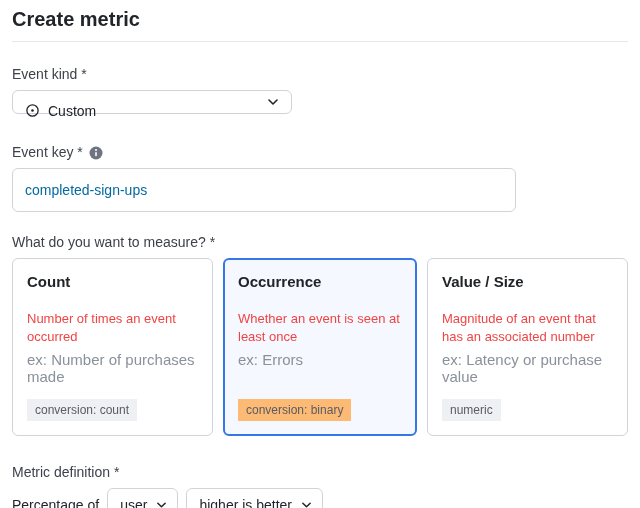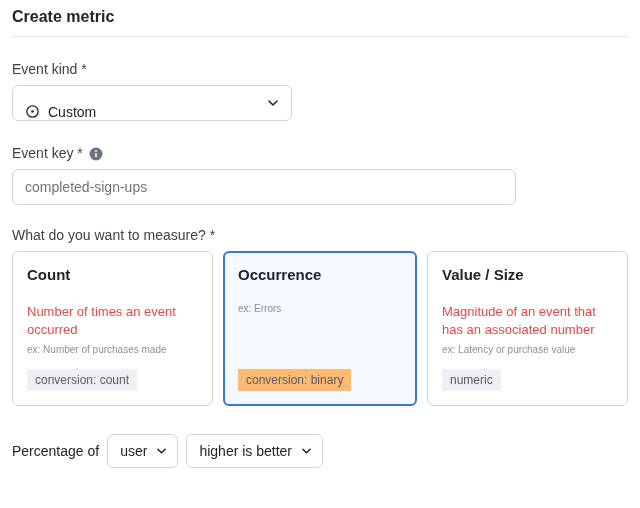--- a/index.html
+++ b/index.html
@@ -8,65 +8,65 @@
     padding: 0;
     font-family: -apple-system, BlinkMacSystemFont, "Segoe UI", Helvetica, Arial, sans-serif;
     color: #212529;
     width: 640px;
     background: #fff;
   }
   .page {
     padding: 4px 12px 20px 12px;
   }
   h1.title {
-    font-size: 16px;
+    font-size: 20px;
     font-weight: 700;
     margin: 4px 0 10px 0;
   }
   hr.divider {
     border: none;
     border-top: 1px solid #e5e7eb;
     margin: 0 0 24px 0;
   }
   .field-label {
     font-size: 14px;
     color: #3d4149;
     margin-bottom: 8px;
   }
   .field-block { margin-bottom: 22px; }
   .select-wrap {
     position: relative;
     display: inline-flex;
     align-items: center;
     border: 1px solid #cfd4db;
     border-radius: 6px;
-    height: 36px;
+    height: 24px;
     padding: 17px 36px 0 12px;
     width: 280px;
     cursor: pointer;
     font-size: 14px;
     color: #212529;
   }
   .select-wrap .sel-icon { margin-right: 8px; display:flex; align-items:center; }
   .select-wrap .chev {
     position: absolute;
     right: 12px;
     top: 50%;
     transform: translateY(-50%);
     pointer-events: none;
   }
   .text-input {
     display: block;
     width: 504px;
-    height: 36px;
+    height: 44px;
     border: 1px solid #cfd4db;
     border-radius: 6px;
     padding: 4px 12px;
     font-size: 14px;
-    color: #737373;
+    color: #0369a1;
     font-family: inherit;
   }
   .info-icon {
     display: inline-flex;
     vertical-align: -3px;
     margin-left: 2px;
   }
   .card-row {
     display: flex;
     gap: 10px;
@@ -94,21 +94,21 @@
     margin-bottom: 20px;
     color: #212529;
   }
   .card-desc {
     font-size: 13px;
     line-height: 1.35;
     color: #ef4444;
     margin-bottom: 6px;
   }
   .card-ex {
-    font-size: 10px;
+    font-size: 15px;
     color: #8a919b;
     margin-bottom: 14px;
   }
   .tag {
     align-self: flex-start;
     font-size: 12px;
     color: #575c66;
     background: #eef0f3;
     border-radius: 0;
     padding: 4px 8px;
@@ -188,33 +188,35 @@
     <div class="field-label">What do you want to measure? *</div>
     <div class="card-row">
       <div class="card">
         <div class="card-title">Count</div>
         <div class="card-desc">Number of times an event occurred</div>
         <div class="card-ex">ex: Number of purchases made</div>
         <div class="tag">conversion: count</div>
       </div>
       <div class="card selected">
         <div class="card-title">Occurrence</div>
+        <div class="card-desc">Whether an event is seen at least once</div>
         <div class="card-ex">ex: Errors</div>
         <div class="tag">conversion: binary</div>
       </div>
       <div class="card">
         <div class="card-title">Value / Size</div>
         <div class="card-desc">Magnitude of an event that has an associated number</div>
         <div class="card-ex">ex: Latency or purchase value</div>
         <div class="tag">numeric</div>
       </div>
     </div>
   </div>
 
   <div class="field-block" style="margin-bottom:6px;">
+    <div class="field-label">Metric definition *</div>
     <div class="def-row">
       <span>Percentage of</span>
       <span class="small-select">
         <span>user</span>
         <span class="chev">
           <svg width="11" height="11" viewBox="0 0 12 12" fill="none" stroke="#212529" stroke-width="1.6" stroke-linecap="round" stroke-linejoin="round">
             <polyline points="2,4 6,8 10,4"></polyline>
           </svg>
         </span>
       </span>

